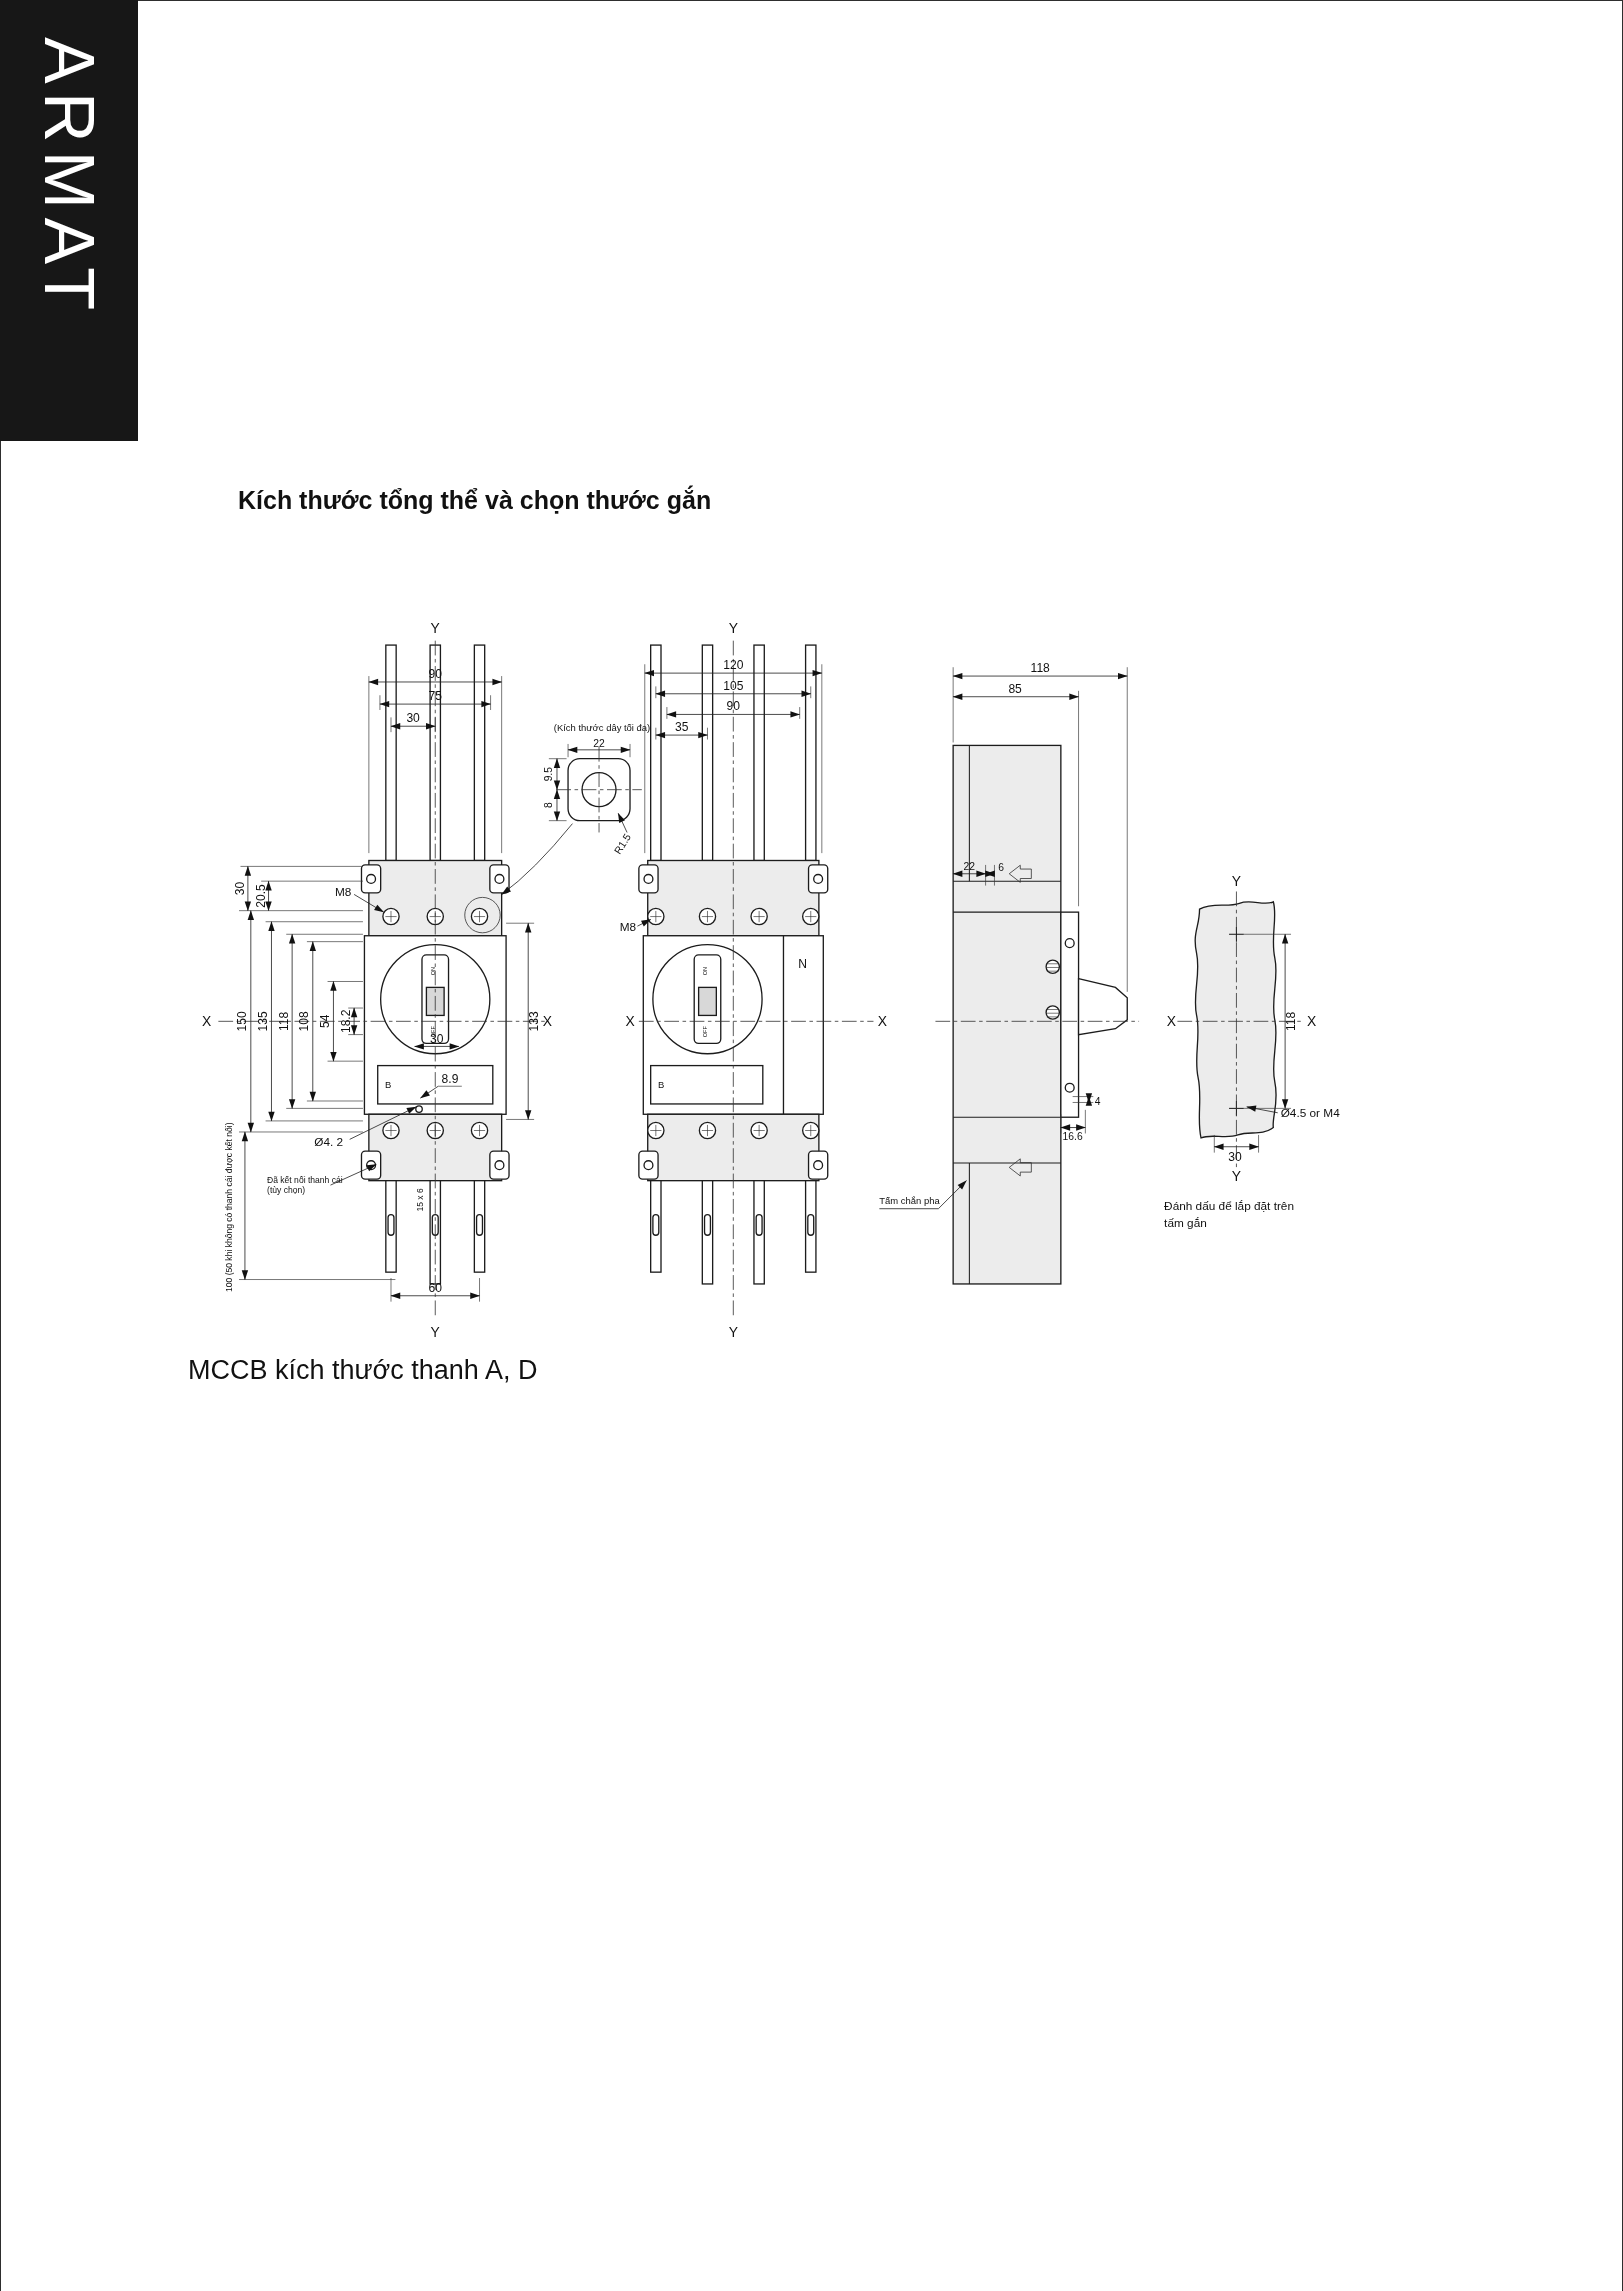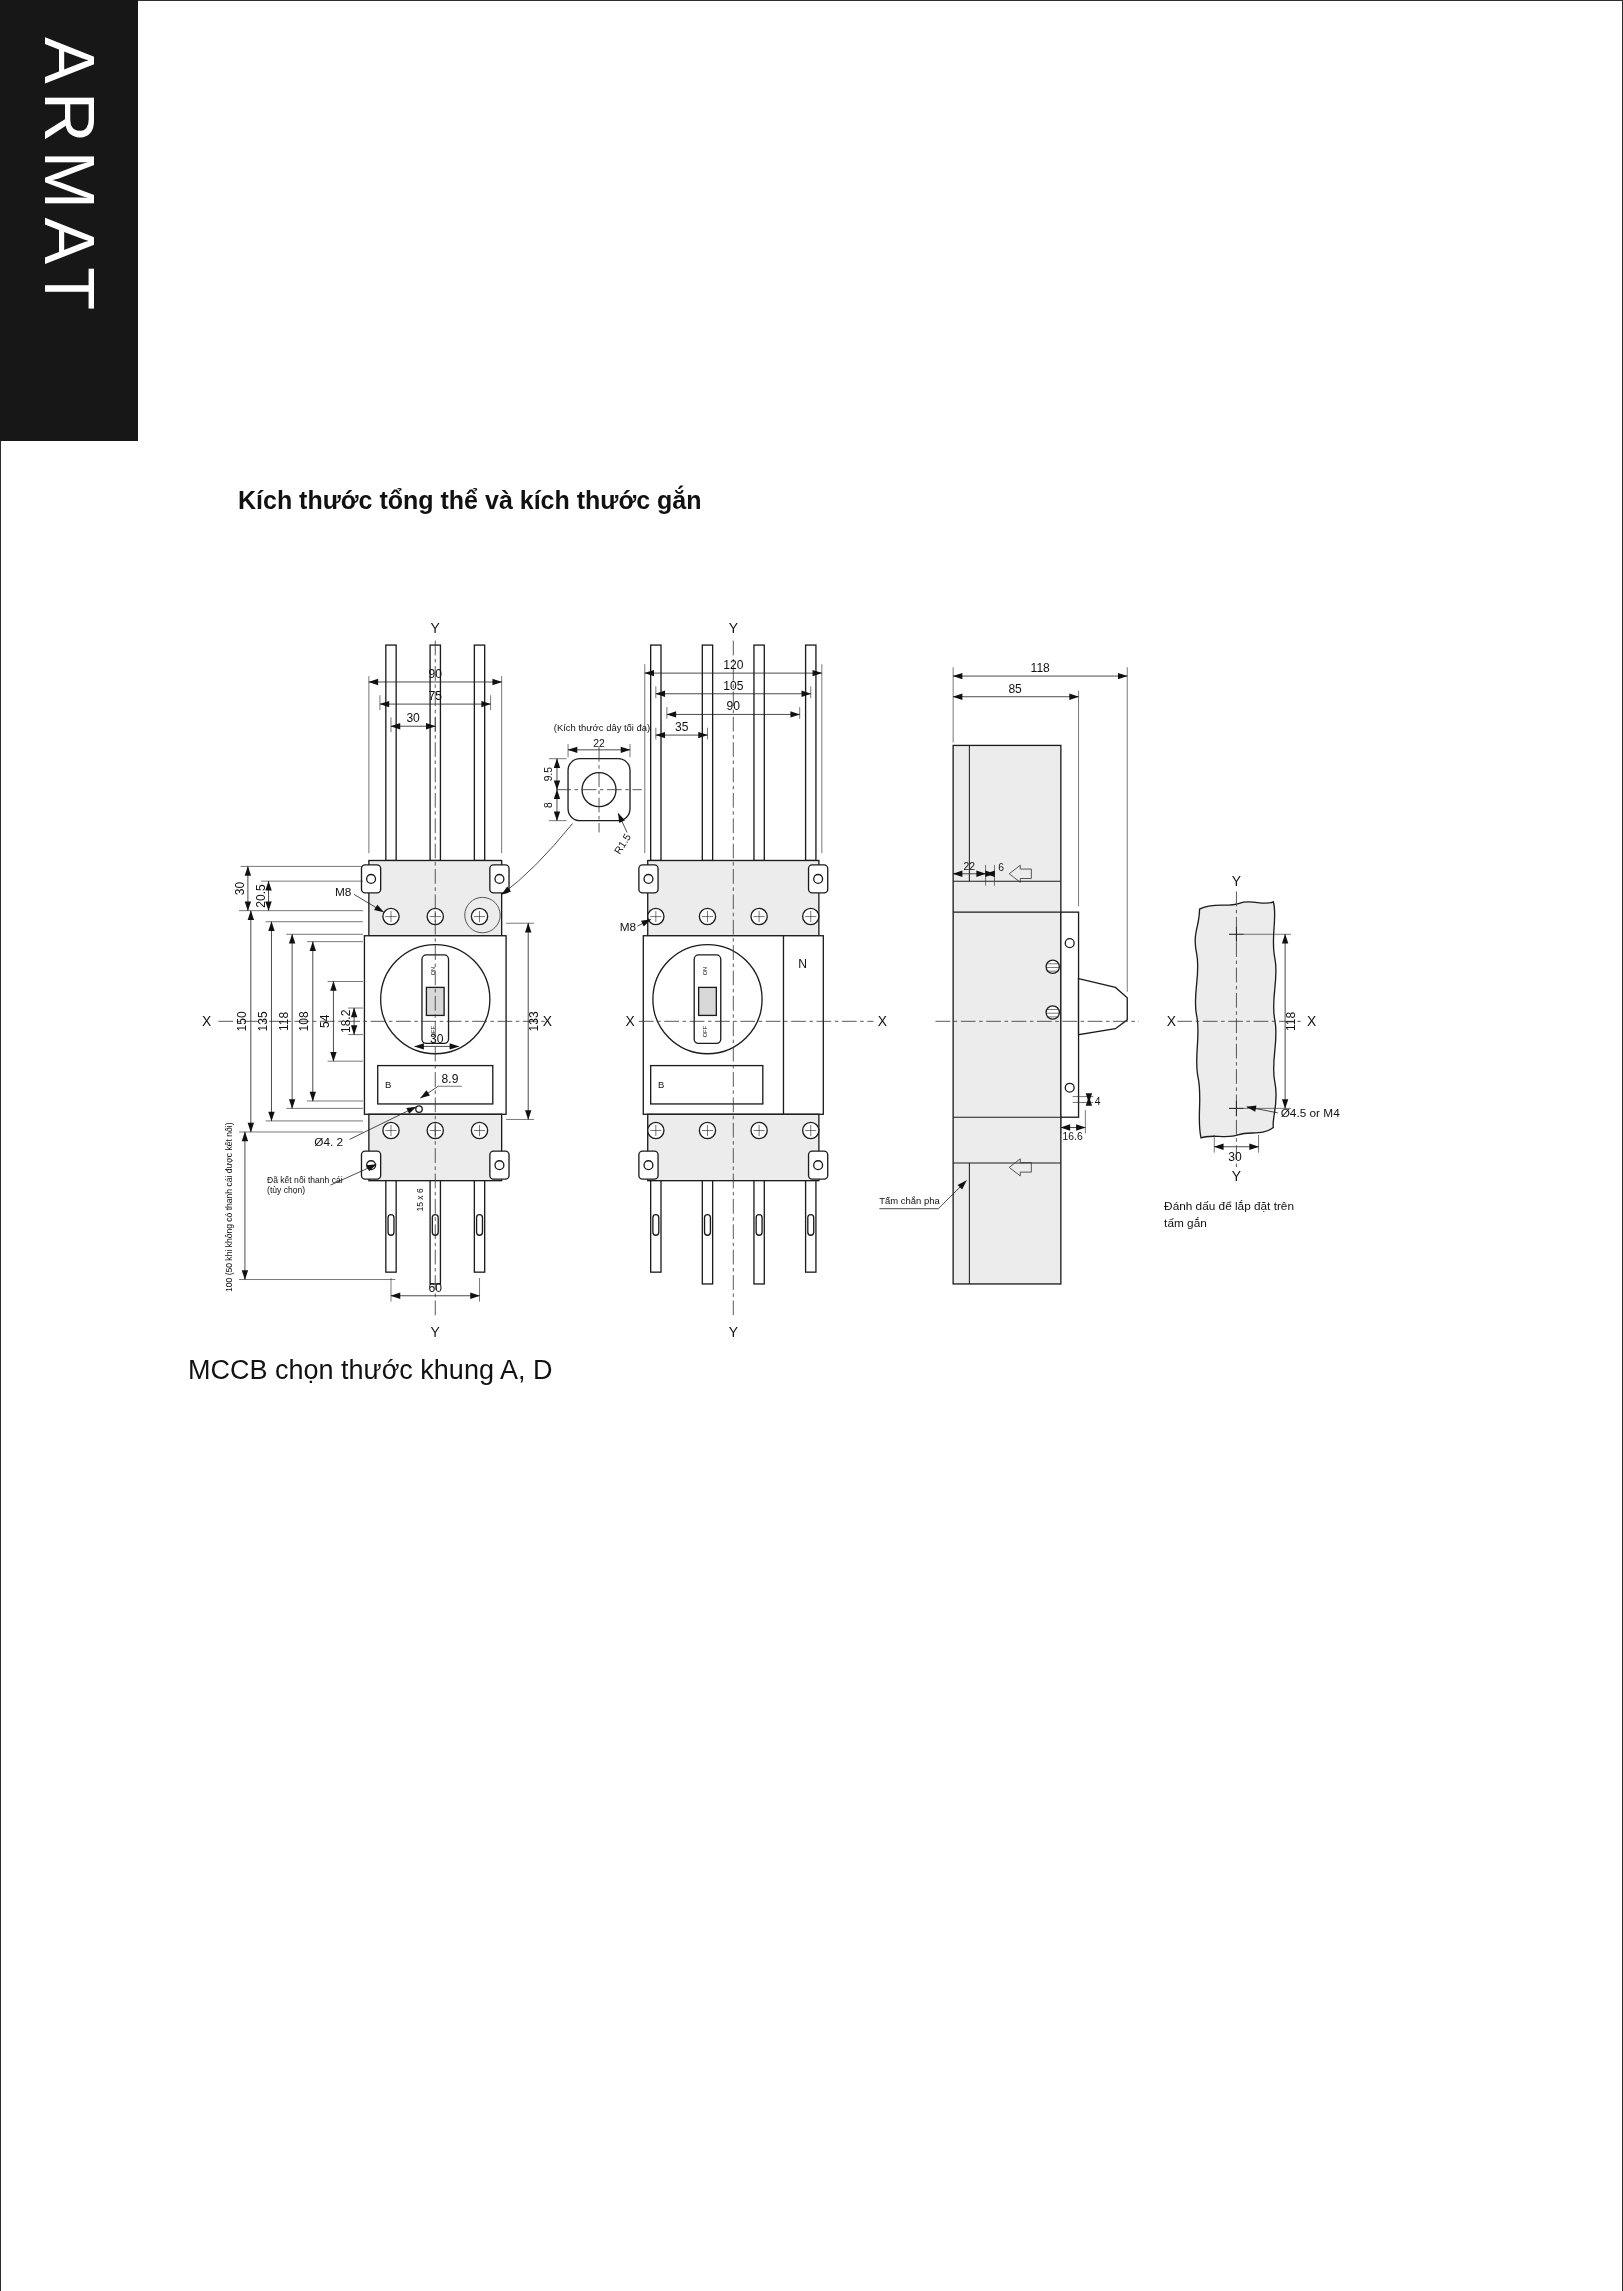--- a/index.html
+++ b/index.html
@@ -34,22 +34,22 @@
 </style>
 </head>
 <body>
 
 <div class="page-border"></div>
 
 <div class="banner">
   <span>ARMAT</span>
 </div>
 
-<div class="title">Kích thước tổng thể và kích thước gắn</div>
-<div class="caption">MCCB chọn thước khung A, D</div>
+<div class="title">Kích thước tổng thể và chọn thước gắn</div>
+<div class="caption">MCCB kích thước thanh A, D</div>
 
 <svg width="1623" height="2292" viewBox="0 0 1100 1553" xmlns="http://www.w3.org/2000/svg">
   <defs>
     <marker id="ar" viewBox="0 0 10 10" refX="9.3" refY="5" markerWidth="7.2" markerHeight="7.2" orient="auto-start-reverse" markerUnits="userSpaceOnUse">
       <path d="M0.6,2 L9.7,5 L0.6,8 Z" fill="#111"></path>
     </marker>
   </defs>
 
   <g>
     <g>

